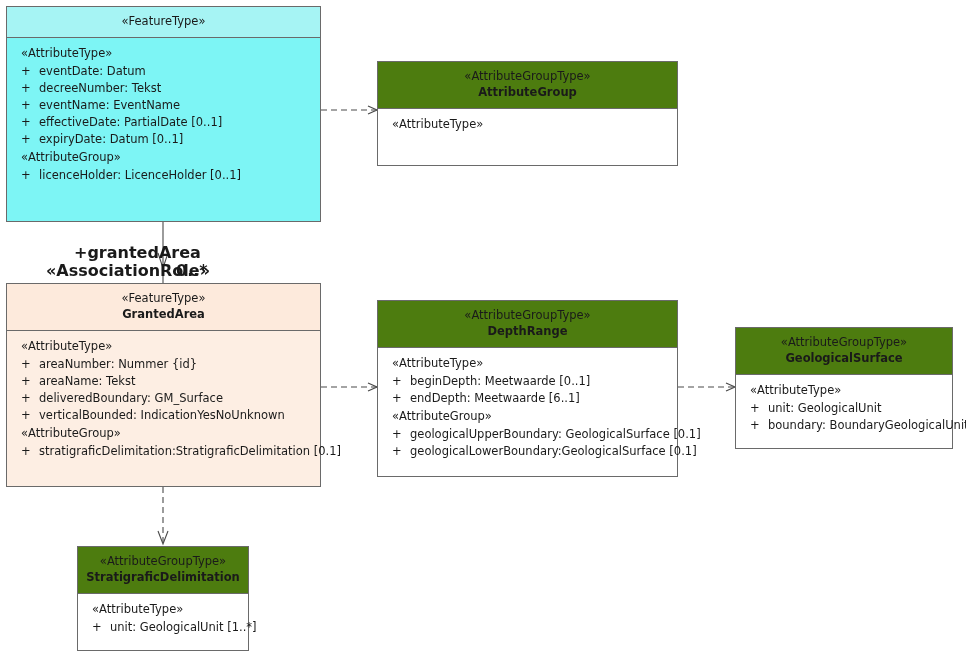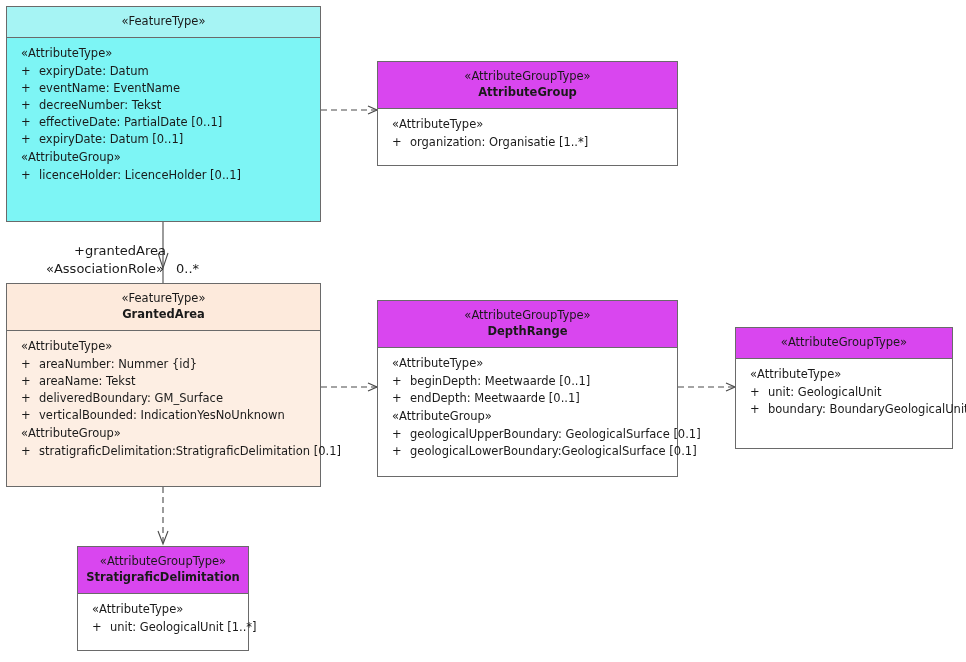--- a/index.html
+++ b/index.html
@@ -76,29 +76,30 @@
 
   
   .theme-cyan .uml-header { background: #a6f4f4; }
   .theme-cyan { background: #7df5f5; }
   .theme-cyan .uml-body { background: #7df5f5; }
 
   .theme-peach .uml-header { background: #fdeadc; }
   .theme-peach { background: #fdeee3; }
   .theme-peach .uml-body { background: #fdeee3; }
 
-  .theme-grey .uml-header { background: #d946ef; }
+  .theme-grey .uml-header { background: #4d7c0f; }
   .theme-grey { background: #ffffff; }
   .theme-grey .uml-body { background: #ffffff; }
 
   .edge-label {
     position: absolute;
-    font-size: 13px;
+    font-size: 16px;
     color: #1a1a1a;
     white-space: nowrap;
+    font-weight: bold;
   }
 </style>
 </head>
 <body>
 
 <div id="canvas">
 
   <svg class="edges">
     <defs>
       <marker id="openarrow" markerWidth="12" markerHeight="12" refX="10" refY="5" orient="auto" markerUnits="userSpaceOnUse">
@@ -121,37 +122,36 @@
     <path d="M163,487 L163,546" fill="none" stroke="#4a4a4a" stroke-width="1.1" stroke-dasharray="6,4"></path>
     <path d="M158,531 L163,544 L168,531" fill="none" stroke="#4a4a4a" stroke-width="1.1"></path>
   </svg>
 
 <div class="uml-class theme-cyan" style="left: 6px; top: 6px; width: 315px; height: 216px;">
       <div class="uml-header">
         <div class="stereo">«FeatureType»</div>
       </div>
       <div class="uml-body">
         <div class="section-label">«AttributeType»</div>
-        <div class="attr-row"><span class="attr-vis">+</span><span>expiryDate: Datum</span></div>
+        <div class="attr-row"><span class="attr-vis">+</span><span>eventDate: Datum</span></div>
+        <div class="attr-row"><span class="attr-vis">+</span><span>decreeNumber: Tekst</span></div>
         <div class="attr-row"><span class="attr-vis">+</span><span>eventName: EventName</span></div>
-        <div class="attr-row"><span class="attr-vis">+</span><span>decreeNumber: Tekst</span></div>
         <div class="attr-row"><span class="attr-vis">+</span><span>effectiveDate: PartialDate [0..1]</span></div>
         <div class="attr-row"><span class="attr-vis">+</span><span>expiryDate: Datum [0..1]</span></div>
         <div class="section-label">«AttributeGroup»</div>
         <div class="attr-row"><span class="attr-vis">+</span><span>licenceHolder: LicenceHolder [0..1]</span></div>
       </div>
     </div>
     <div class="uml-class theme-grey" style="left: 377px; top: 61px; width: 301px; height: 105px;">
       <div class="uml-header">
         <div class="stereo">«AttributeGroupType»</div>
         <div class="cname">AttributeGroup</div>
       </div>
       <div class="uml-body">
         <div class="section-label">«AttributeType»</div>
-        <div class="attr-row"><span class="attr-vis">+</span><span>organization: Organisatie [1..*]</span></div>
       </div>
     </div>
     <div class="uml-class theme-peach" style="left: 6px; top: 283px; width: 315px; height: 204px;">
       <div class="uml-header">
         <div class="stereo">«FeatureType»</div>
         <div class="cname">GrantedArea</div>
       </div>
       <div class="uml-body">
         <div class="section-label">«AttributeType»</div>
         <div class="attr-row"><span class="attr-vis">+</span><span>areaNumber: Nummer {id}</span></div>
@@ -163,29 +163,30 @@
       </div>
     </div>
     <div class="uml-class theme-grey" style="left: 377px; top: 300px; width: 301px; height: 177px;">
       <div class="uml-header">
         <div class="stereo">«AttributeGroupType»</div>
         <div class="cname">DepthRange</div>
       </div>
       <div class="uml-body">
         <div class="section-label">«AttributeType»</div>
         <div class="attr-row"><span class="attr-vis">+</span><span>beginDepth: Meetwaarde [0..1]</span></div>
-        <div class="attr-row"><span class="attr-vis">+</span><span>endDepth: Meetwaarde [0..1]</span></div>
+        <div class="attr-row"><span class="attr-vis">+</span><span>endDepth: Meetwaarde [6..1]</span></div>
         <div class="section-label">«AttributeGroup»</div>
         <div class="attr-row"><span class="attr-vis">+</span><span>geologicalUpperBoundary: GeologicalSurface [0.1]</span></div>
         <div class="attr-row"><span class="attr-vis">+</span><span>geologicalLowerBoundary:GeologicalSurface [0.1]</span></div>
       </div>
     </div>
     <div class="uml-class theme-grey" style="left: 735px; top: 327px; width: 218px; height: 122px;">
       <div class="uml-header">
         <div class="stereo">«AttributeGroupType»</div>
+        <div class="cname">GeologicalSurface</div>
       </div>
       <div class="uml-body">
         <div class="section-label">«AttributeType»</div>
         <div class="attr-row"><span class="attr-vis">+</span><span>unit: GeologicalUnit</span></div>
         <div class="attr-row"><span class="attr-vis">+</span><span>boundary: BoundaryGeologicalUnit</span></div>
       </div>
     </div>
     <div class="uml-class theme-grey" style="left: 77px; top: 546px; width: 172px; height: 105px;">
       <div class="uml-header">
         <div class="stereo">«AttributeGroupType»</div>

